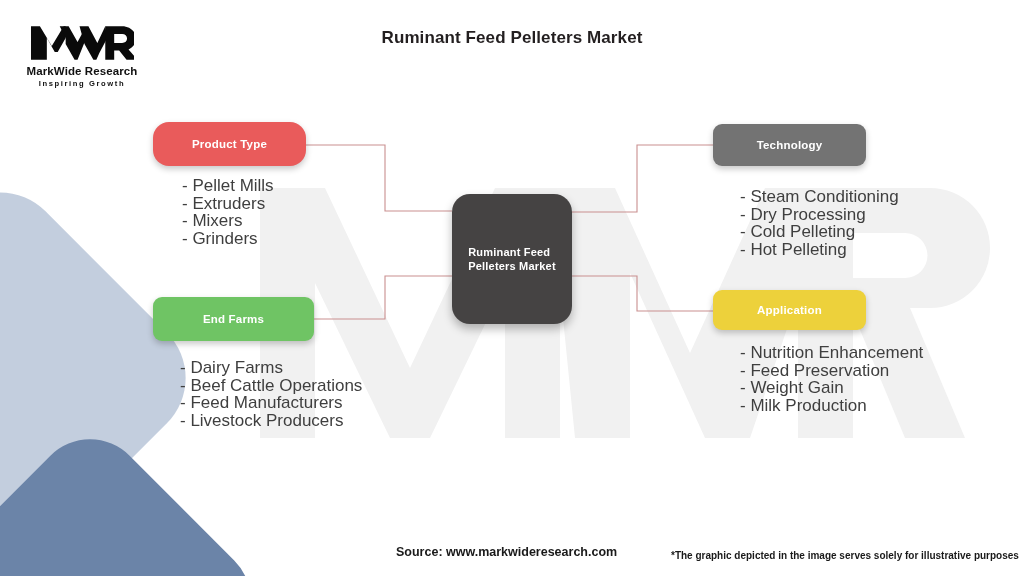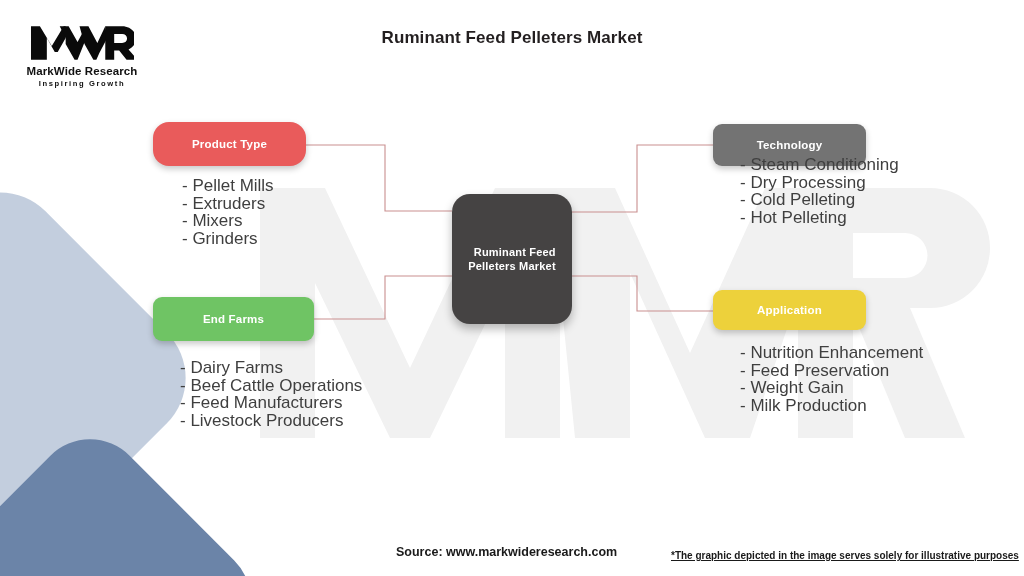--- a/index.html
+++ b/index.html
@@ -91,52 +91,52 @@
     box-shadow: 0 3px 6px rgba(0,0,0,.22);
     z-index: 3;
   }
   .node-product  { left: 153px; top: 122px; width: 153px; height: 44px; background: #e95b5b; border-radius: 16px; }
   .node-enduser  { left: 153px; top: 297px; width: 161px; height: 44px; background: #6fc464; }
   .node-tech     { left: 713px; top: 124px; width: 153px; height: 42px; background: #737373; }
   .node-app      { left: 713px; top: 290px; width: 153px; height: 40px; background: #edd13b; }
   .node-center {
     left: 452px; top: 194px; width: 120px; height: 130px;
     background: #454343; border-radius: 18px;
-    font-size: 11px; line-height: 14px; text-align: right;
+    font-size: 11px; line-height: 14px; text-align: left;
     box-shadow: 0 5px 10px rgba(0,0,0,.28);
   }
   .node-center span { display: block; }
 
   
   .bullets {
     position: absolute;
     z-index: 4;
     font-size: 17px;
     line-height: 17.6px;
     color: #3f3f3f;
     white-space: nowrap;
   }
   .bullets div { white-space: nowrap; }
   .bul-product { left: 182px; top: 177px; }
   .bul-enduser { left: 180px; top: 359px; }
-  .bul-tech    { left: 740px; top: 156px; }
+  .bul-tech    { left: 740px; top: 188px; }
   .bul-app     { left: 740px; top: 344px; }
 
   
   .source {
     position: absolute;
     left: 396px; top: 545px;
     font-size: 12.5px; font-weight: bold; color: #1a1a1a;
     z-index: 5; white-space: nowrap;
   }
   .disclaimer {
     position: absolute;
     left: 671px; top: 550px;
     font-size: 10px; font-weight: bold; color: #1a1a1a;
-    z-index: 5; white-space: nowrap; text-decoration: underline;
+    z-index: 5; white-space: nowrap;
   }
 </style>
 </head>
 <body>
 
 <div id="stage">
 
   <div class="bg-shape-light"></div>
   <div class="bg-shape-dark"></div>
 

